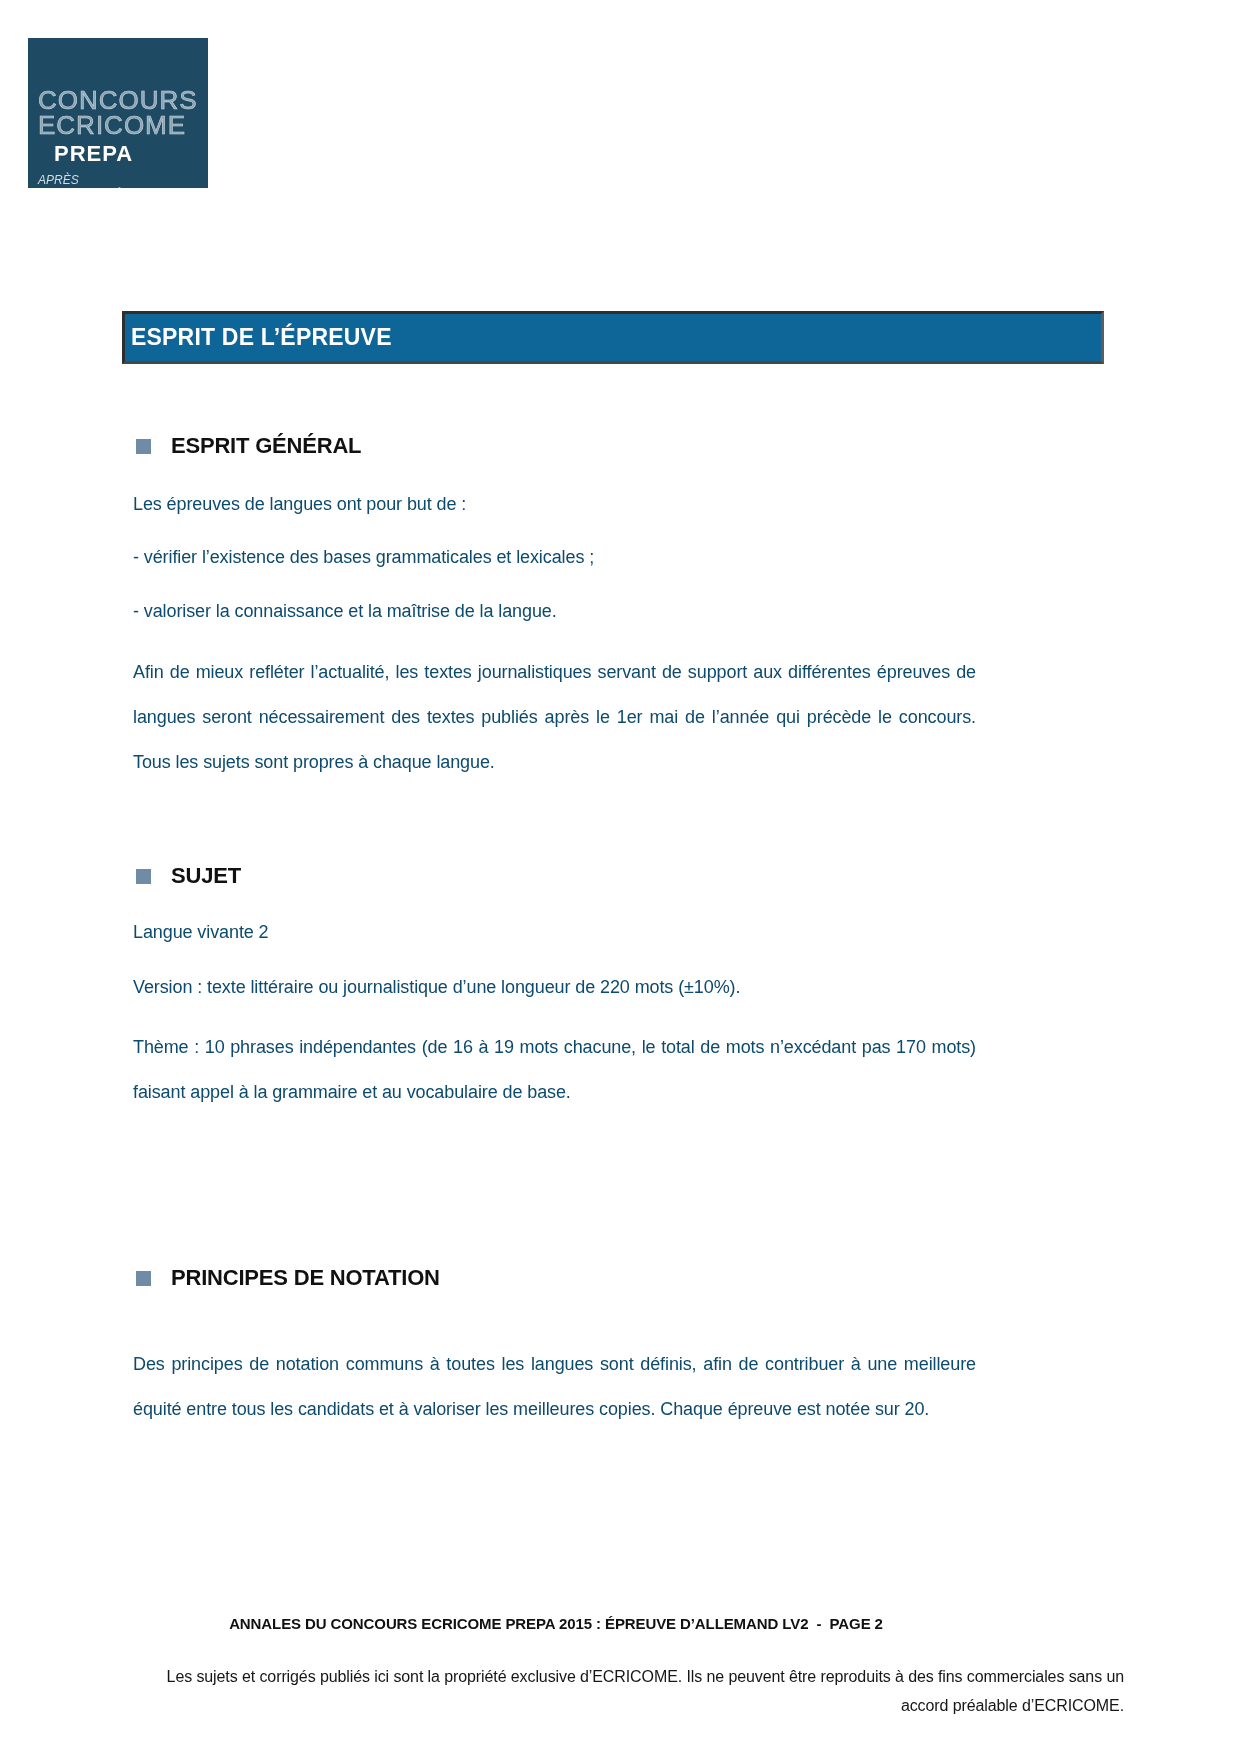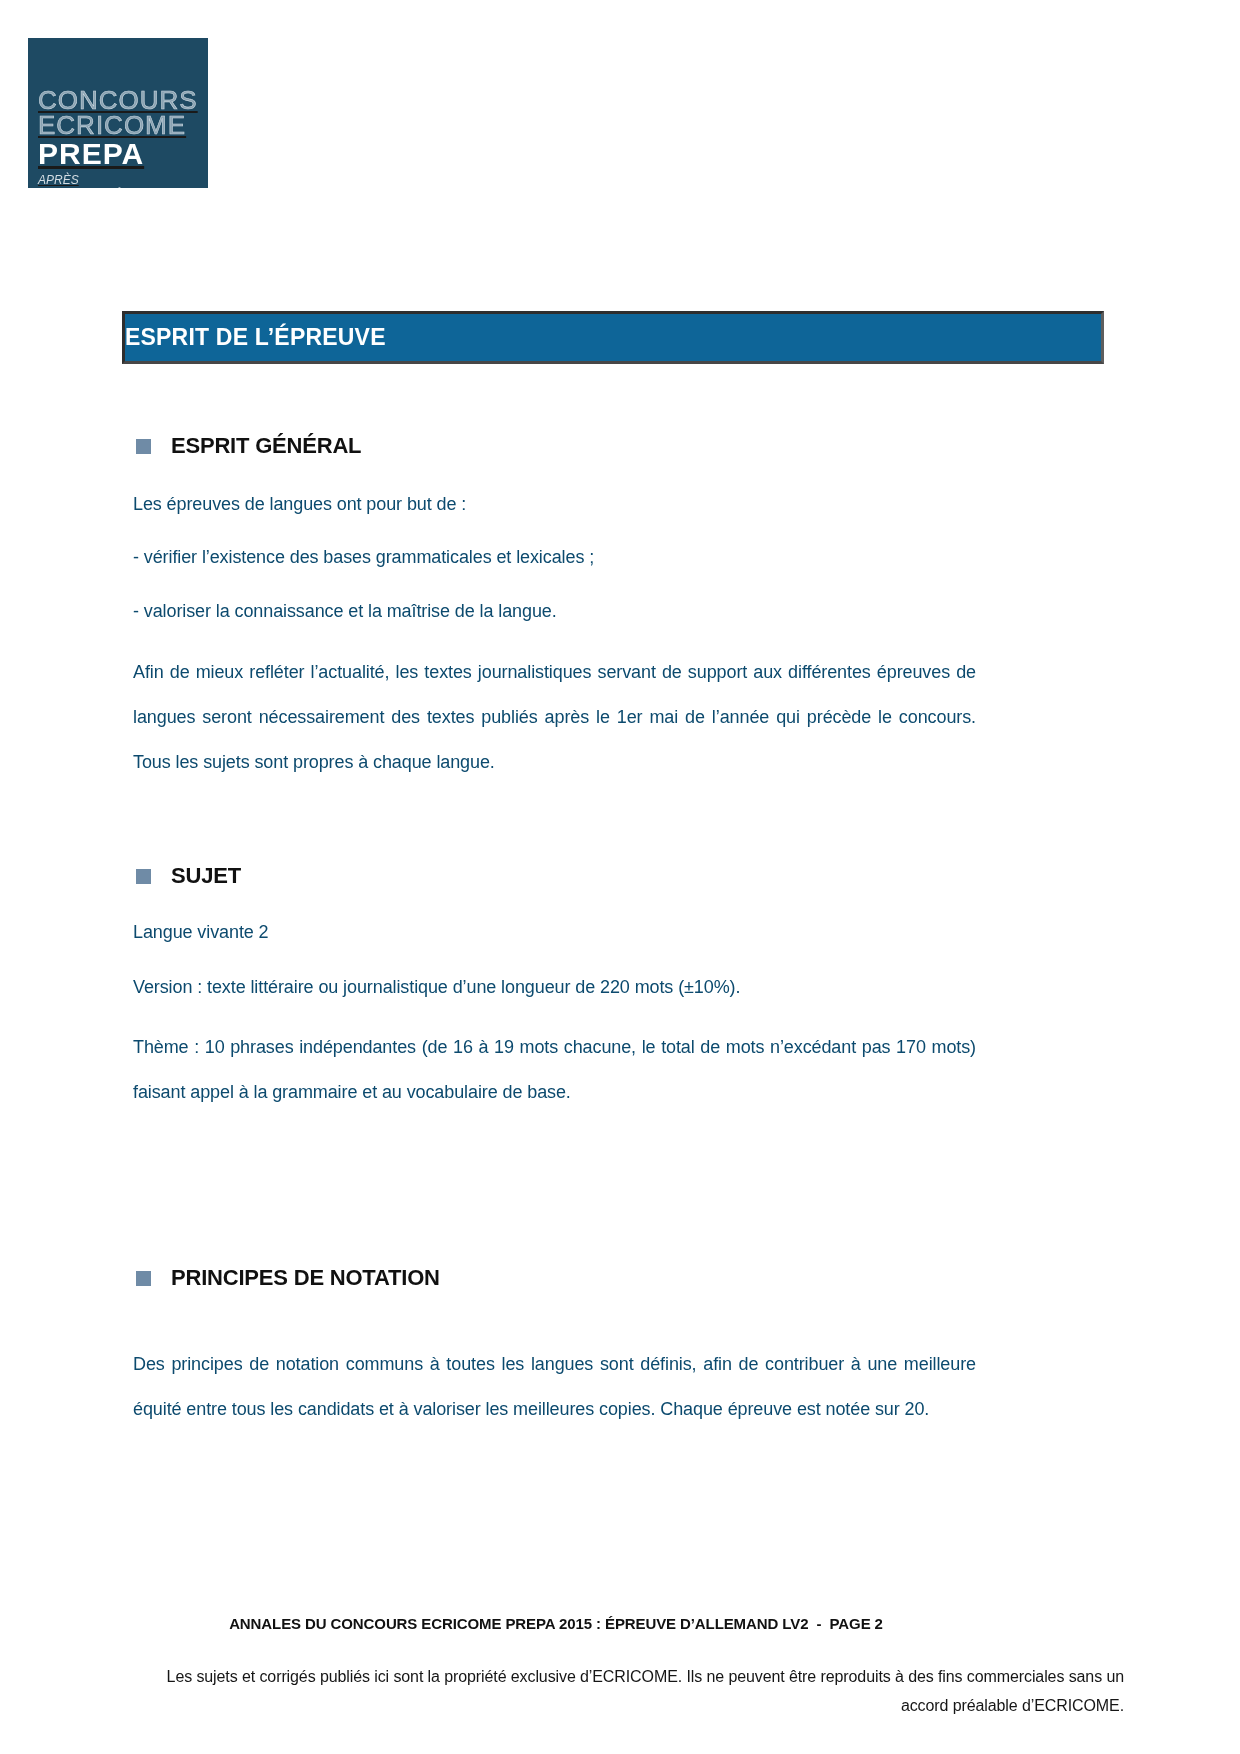--- a/index.html
+++ b/index.html
@@ -4,45 +4,45 @@
 <style>
   html,body { margin:0; padding:0; background:#ffffff; }
   .page {
     position:relative; width:1240px; height:1754px; background:#ffffff;
     font-family:"Liberation Sans", sans-serif; color:#1a1a1a; overflow:hidden;
   }
 
   
   .logo {
     position:absolute; left:28px; top:38px; width:180px; height:150px;
-    box-sizing:border-box; padding:50px 8px 0 10px; overflow:hidden;text-decoration:underline;
+    box-sizing:border-box; padding:50px 8px 0 10px; overflow:hidden;
   }
   .logo-outline {
     font-size:26px; line-height:25px; font-weight:400; letter-spacing:1px;
     color:#8aa3b3; -webkit-text-stroke:0.6px #c9d6de; white-space:nowrap;
   }
   .logo-prepa {
-    font-size:30px; line-height:31px; font-weight:bold; color:#ffffff;
-    letter-spacing:1px; white-space:nowrap;
+    font-size:22px; line-height:31px; font-weight:bold; color:#ffffff;
+    letter-spacing:1px; white-space:nowrap;margin-left:16px;
   }
   .logo-apres {
     margin-top:5px; font-size:12px; line-height:13px; font-style:italic;
     color:#d4dde3; white-space:nowrap;
   }
   .logo-classe {
     font-size:13px; line-height:15px; font-style:italic; font-weight:bold;
     color:#ffffff; white-space:nowrap;
   }
 
   
   .banner {
     position:absolute; left:122px; top:311px; width:982px; height:53px;
     box-sizing:border-box; border:3px solid;
     border-color:#2e2e2e #5e5e5e #474747 #2e2e2e;
-    display:flex; align-items:center; padding-left:0;
+    display:flex; align-items:center; padding-left:6px;
   }
   .banner-title {
     color:#ffffff; font-weight:bold; font-size:23px; letter-spacing:0.2px;
     white-space:nowrap;
   }
 
   
   .sec-heading {
     position:absolute; left:133px; height:28px;
     display:flex; align-items:center; gap:20px;

